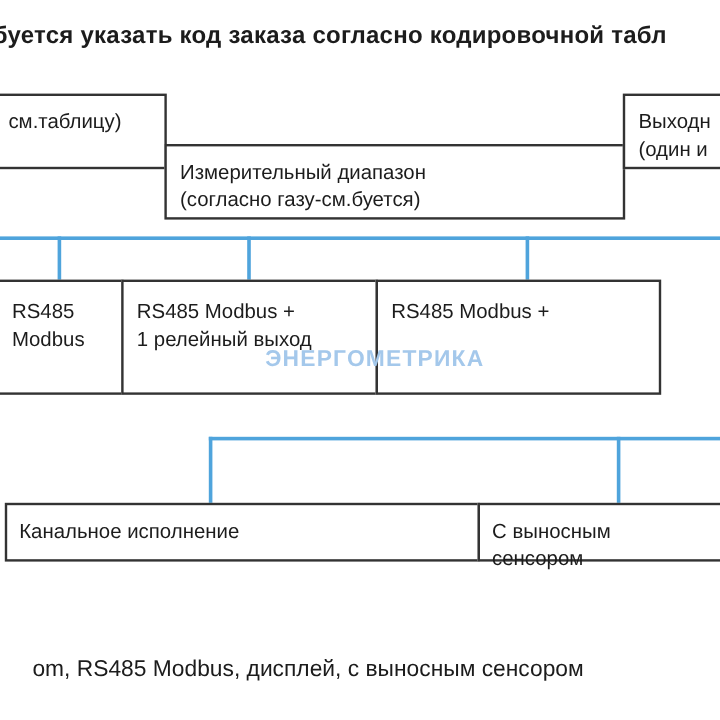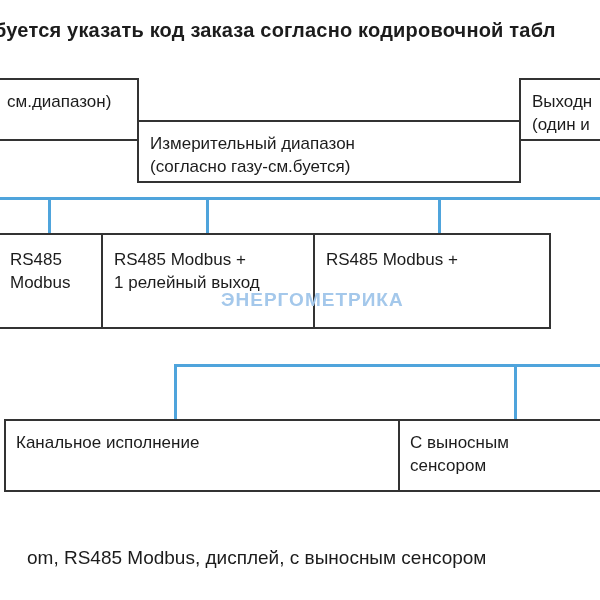--- a/index.html
+++ b/index.html
@@ -13,41 +13,41 @@
   }
   .box {
     position:absolute; box-sizing:border-box; background:#fff;
     border:2px solid var(--box-border,#333);
   }
   .box .bl {
     font-size:17px; line-height:23px; white-space:nowrap;
   }
   .r1 { top:78px;  height:63px; padding-top:10px; }
   .r2 { top:233px; height:96px; padding-top:13px; }
-  .r3 { top:419px; height:73px; padding-top:10px; }
+  .r3 { top:419px; height:49px; padding-top:10px; }
   .hline, .vline { position:absolute; background:var(--connector-blue,#4fa4dc); }
   .hline { height:3px; }
   .vline { width:3px; }
   .watermark {
     position:absolute; left:221px; top:289px; font-size:19px; font-weight:bold;
     letter-spacing:1px; color:var(--watermark-blue,#a4c8eb); white-space:nowrap;
   }
   .footer {
     position:absolute; left:0px; top:547px; font-size:19px; white-space:nowrap;margin-left:27px;
   }
 </style>
 </head>
 <body>
 
 <div class="canvas">
 
   <div class="title">буется указать код заказа согласно кодировочной табл</div>
 
   <div class="box r1" style="left:-40px; width:179px; padding-left:45px;">
-    <div class="bl">см.диапазон)</div>
+    <div class="bl">см.таблицу)</div>
   </div>
   <div class="box r1" style="left:137px; width:384px; padding-left:11px;margin-top:42px;">
     <div class="bl">Измерительный диапазон</div>
     <div class="bl">(согласно газу-см.буется)</div>
   </div>
   <div class="box r1" style="left:519px; width:121px; padding-left:11px;">
     <div class="bl">Выходн</div>
     <div class="bl">(один и</div>
   </div>
 

